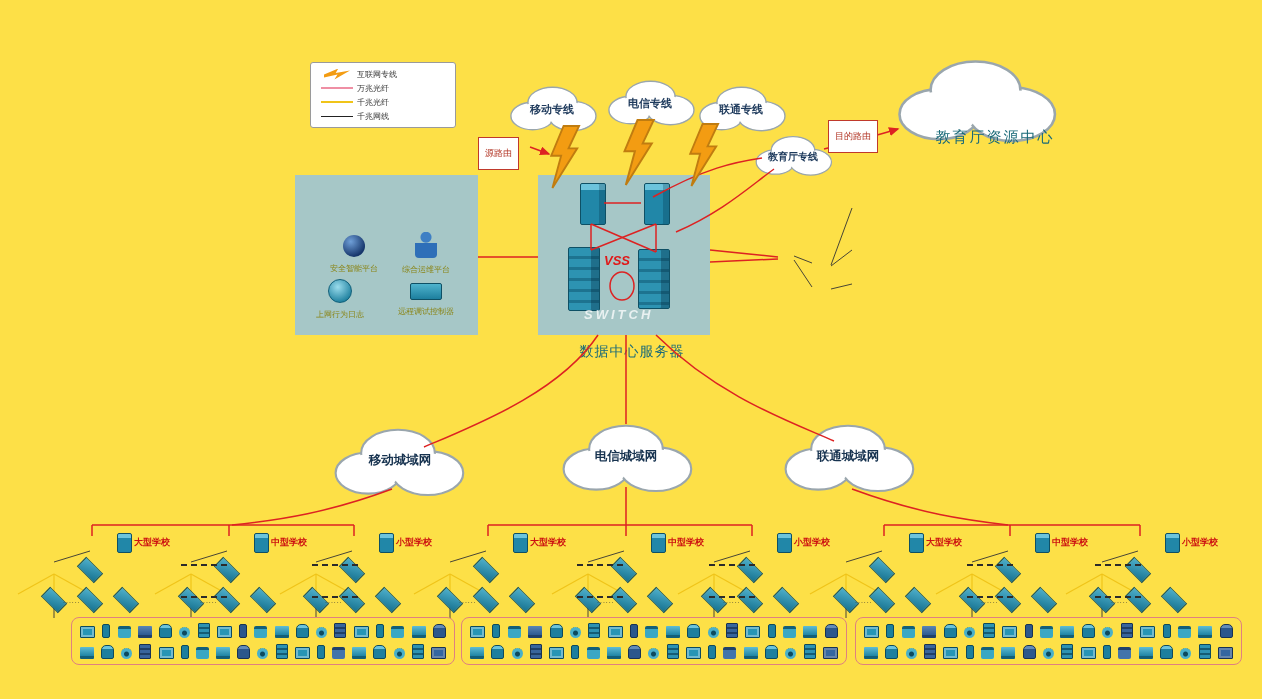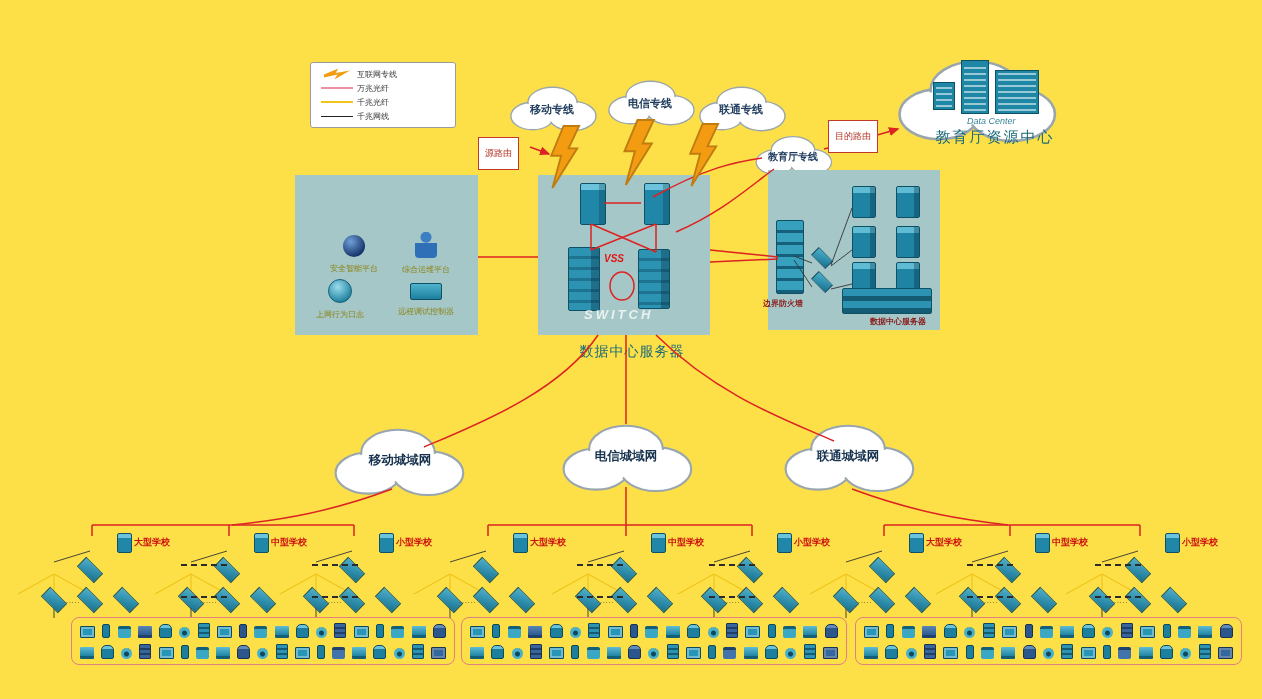--- a/index.html
+++ b/index.html
@@ -37,21 +37,21 @@
   .edu-lbl{font-size:10px;}
   .route{position:absolute;border:1px solid #c0392b;color:#b03020;background:#fff;
          font-size:9px;padding:9px 6px;z-index:35;white-space:nowrap;}
   .dc-label{position:absolute;text-align:center;font-size:14px;color:#1a6a78;
             letter-spacing:1px;font-weight:500;z-index:10;}
   .rc-label{position:absolute;text-align:center;font-size:15px;color:#1a6a78;
             letter-spacing:2px;font-weight:500;z-index:10;}
   .fw-label,.srv-label{position:absolute;text-align:center;font-size:8px;color:#8b2020;font-weight:600;}
   .plat{position:absolute;width:86px;text-align:center;}
   .plat-lbl{font-size:8px;color:#8a8517;margin-top:2px;}
-  .vss{position:absolute;font-size:10px;font-weight:bold;font-style:italic;color:#e01818;z-index:35;}
+  .vss{position:absolute;font-size:13px;font-weight:bold;font-style:italic;color:#e01818;z-index:35;}
   .watermark{position:absolute;font-size:13px;font-weight:bold;font-style:italic;
              color:rgba(255,255,255,.75);letter-spacing:3px;z-index:12;}
   .caption{position:absolute;font-size:9px;font-style:italic;color:#37849b;z-index:10;}
 
   
   .dev-router{position:absolute;width:24px;height:40px;border:1px solid #0e5065;border-radius:2px;
     background:linear-gradient(180deg,#6cc4dc 0 16%,#2187a8 16% 100%);
     box-shadow:inset -6px 0 0 rgba(0,40,60,.25);}
   .dev-server{position:absolute;width:30px;height:62px;border:1px solid #0e5065;border-radius:2px;
     background:repeating-linear-gradient(180deg,#2d93b2 0 8px,#1d7390 8px 11px);
@@ -181,26 +181,20 @@
   <div class="cloud-lbl" style="left:610px;top:96px;width:80px;">电信专线</div>
   <div class="cloud-lbl" style="left:701px;top:102px;width:80px;">联通专线</div>
   <div class="cloud-lbl edu-lbl" style="left:753px;top:150px;width:80px;">教育厅专线</div>
   <div class="cloud-lbl metro-lbl" style="left:348px;top:452px;width:104px;">移动城域网</div>
   <div class="cloud-lbl metro-lbl" style="left:574px;top:448px;width:104px;">电信城域网</div>
   <div class="cloud-lbl metro-lbl" style="left:796px;top:448px;width:104px;">联通城域网</div>
 
   <div class="route" style="left:478px;top:137px;">源路由</div>
   <div class="route" style="left:828px;top:120px;">目的路由</div>
 
-  <div class="abs" style="left:905px;top:56px;width:150px;height:78px;z-index:10;">
-    <div class="bld" style="left:28px;top:26px;width:20px;height:26px;"></div>
-    <div class="bld" style="left:56px;top:4px;width:26px;height:52px;"></div>
-    <div class="bld" style="left:90px;top:14px;width:42px;height:42px;"></div>
-    <div class="caption" style="left:62px;top:60px;width:80px;">Data Center</div>
-  </div>
   <div class="rc-label" style="left:910px;top:128px;width:170px;">教育厅资源中心</div>
 
   <div class="zone" style="left:295px;top:175px;width:183px;height:160px;">
     <div class="plat" style="left:16px;top:60px;">
       <span class="ic-sphere"></span>
       <div class="plat-lbl">安全智能平台</div>
     </div>
     <div class="plat" style="left:88px;top:57px;">
       <span class="ic-person"></span>
       <div class="plat-lbl">综合运维平台</div>
@@ -218,34 +212,20 @@
   <div class="zone" style="left:538px;top:175px;width:172px;height:160px;">
     <div class="dev-router" style="left:42px;top:8px;"></div>
     <div class="dev-router" style="left:106px;top:8px;"></div>
     <div class="dev-server" style="left:30px;top:72px;"></div>
     <div class="dev-server" style="left:100px;top:74px;height:58px;"></div>
     <div class="vss" style="left:66px;top:78px;">VSS</div>
     <div class="watermark" style="left:46px;top:132px;">SWITCH</div>
   </div>
   <div class="dc-label" style="left:552px;top:343px;width:160px;">数据中心服务器</div>
 
-  <div class="zone" style="left:768px;top:170px;width:172px;height:160px;">
-    <div class="fw" style="left:8px;top:50px;"></div>
-    <div class="fw-label" style="left:-25px;top:128px;width:80px;">边界防火墙</div>
-    <div class="sw-sm" style="left:44px;top:78px;"></div>
-    <div class="sw-sm" style="left:44px;top:102px;"></div>
-    <div class="server-sm" style="left:84px;top:16px;"></div>
-    <div class="server-sm" style="left:84px;top:56px;"></div>
-    <div class="server-sm" style="left:84px;top:92px;"></div>
-    <div class="server-sm" style="left:128px;top:16px;"></div>
-    <div class="server-sm" style="left:128px;top:56px;"></div>
-    <div class="server-sm" style="left:128px;top:92px;"></div>
-    <div class="rack" style="left:74px;top:118px;"></div>
-    <div class="srv-label" style="left:80px;top:146px;width:100px;">数据中心服务器</div>
-  </div>
 
   <div id="schools">
       <div class="dev-mini" style="left: 82px; top: 533px; position: absolute;"></div>
       <div class="school-label" style="left: 99px; top: 536px; position: absolute;">大型学校</div>
       <div class="sw-diamond" style="left: 43px; top: 558px; position: absolute;"></div>
       <div class="sw-diamond" style="left: 7px; top: 588px; position: absolute;"></div>
       <div class="sw-diamond" style="left: 43px; top: 588px; position: absolute;"></div>
       <div class="sw-diamond" style="left: 79px; top: 588px; position: absolute;"></div>
       <div class="dots" style="left: 28px; top: 597px; position: absolute;">......</div>
       <div class="dev-mini" style="left: 219px; top: 533px; position: absolute;"></div>

